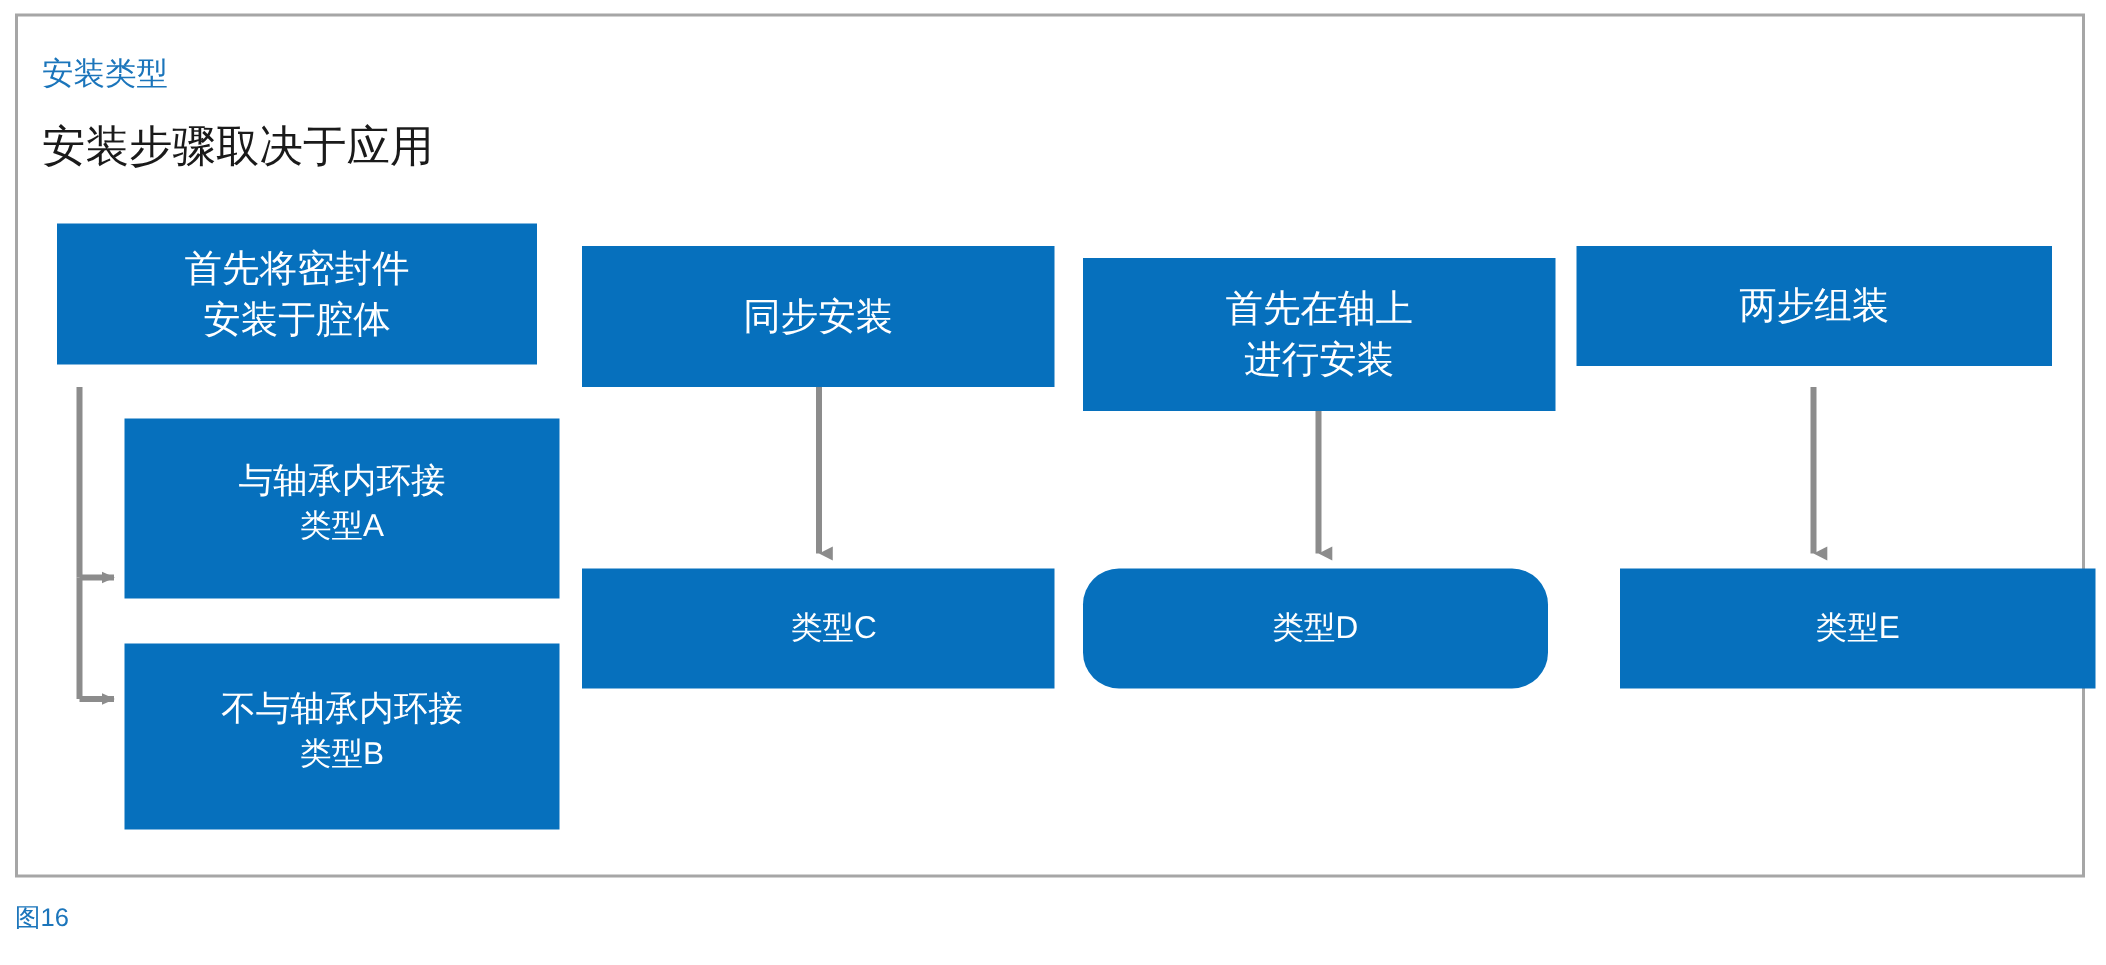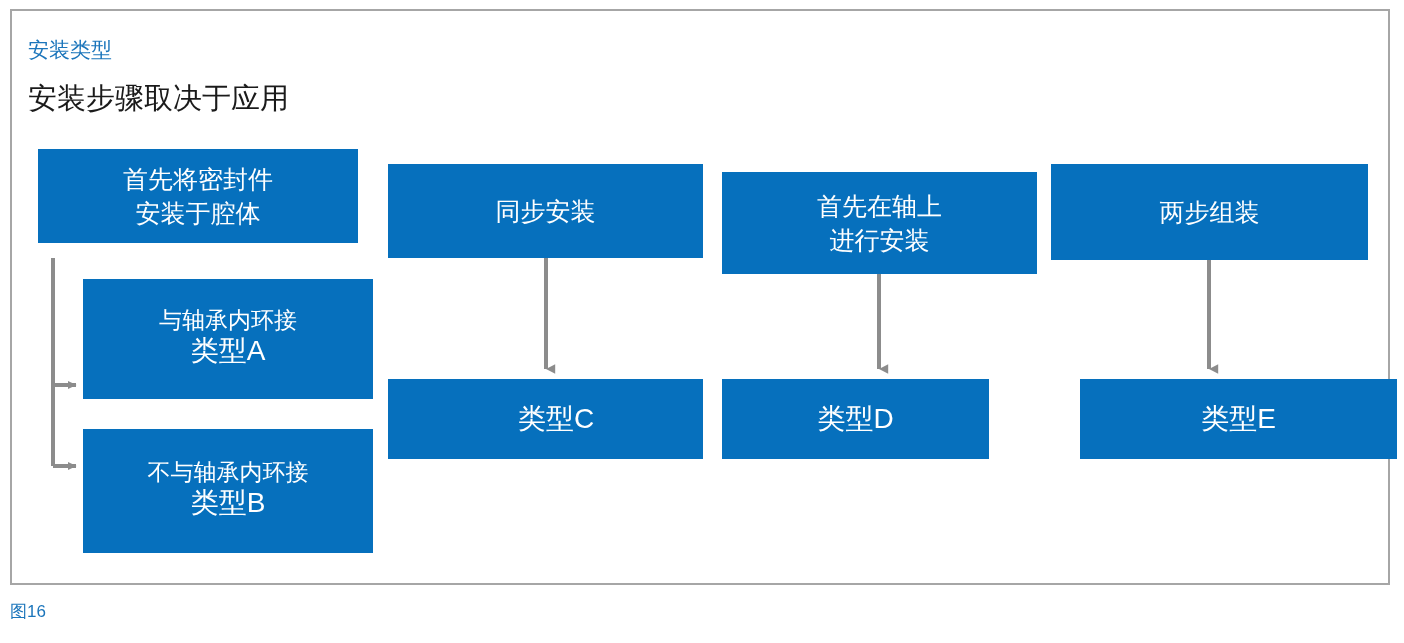--- a/index.html
+++ b/index.html
@@ -71,39 +71,39 @@
   }
   .box-main {
     font-size: 25px;
     line-height: 34px;
   }
   .box-sub {
     font-size: 23px;
     line-height: 24px;
   }
   .box-type {
-    font-size: 28px;
+    font-size: 21px;
     line-height: 38px;
   }
 
   
   #box-seal-first   { left: 38px;  top: 149px; width: 320px; height: 94px; }
   #box-type-a       { left: 83px;  top: 279px; width: 290px; height: 120px; }
   #box-type-b       { left: 83px;  top: 429px; width: 290px; height: 124px; }
 
   
   #box-sync-install { left: 388px; top: 164px; width: 315px; height: 94px; }
   #box-type-c       { left: 388px; top: 379px; width: 315px; height: 80px; padding-left: 21px; }
 
   
   #box-shaft-first  { left: 722px; top: 172px; width: 315px; height: 102px; text-align: center; }
-  #box-type-d       { left: 722px; top: 379px; width: 267px; height: 80px; }
-
-  
-  #box-two-step     { left: 1051px; top: 164px; width: 317px; height: 96px; }
+  #box-type-d       { left: 722px; top: 379px; width: 310px; height: 80px; border-radius: 24px; }
+
+  
+  #box-two-step     { left: 1051px; top: 164px; width: 317px; height: 80px; }
   #box-type-e       { left: 1051px; top: 379px; width: 317px; height: 80px; margin-left: 29px; }
 
   
   .connectors {
     position: absolute;
     left: 0;
     top: 0;
     width: 1404px;
     height: 643px;
     pointer-events: none;

